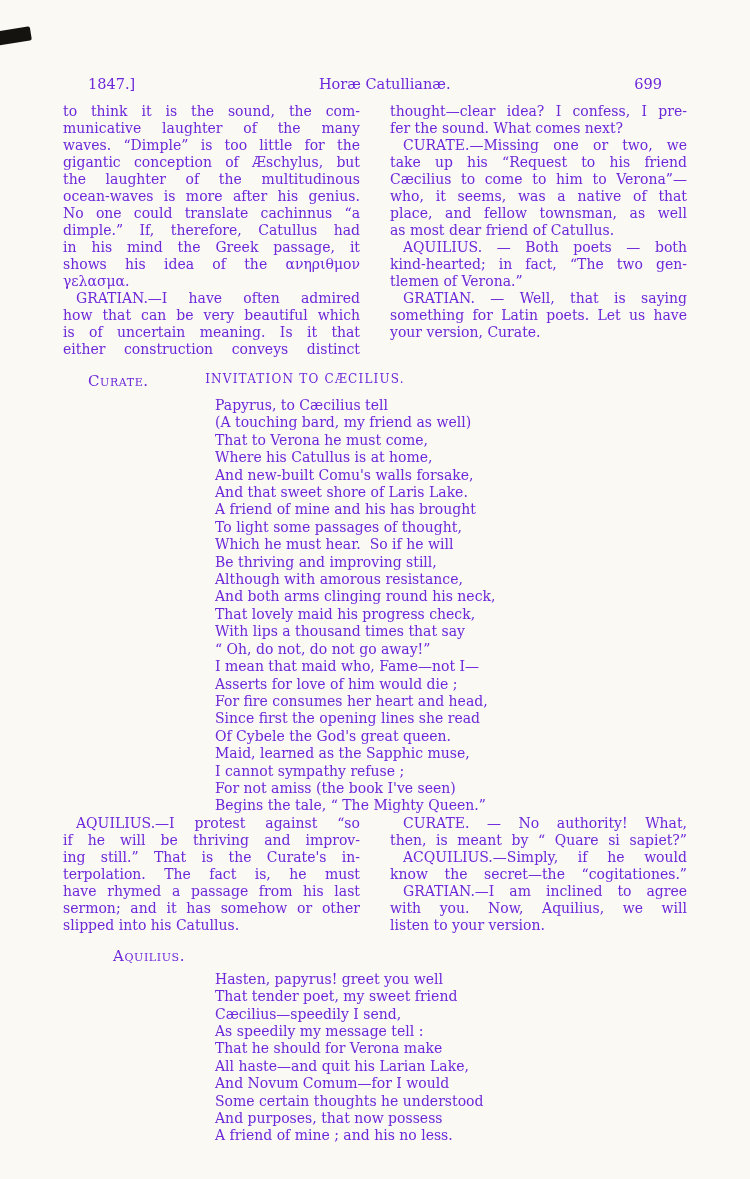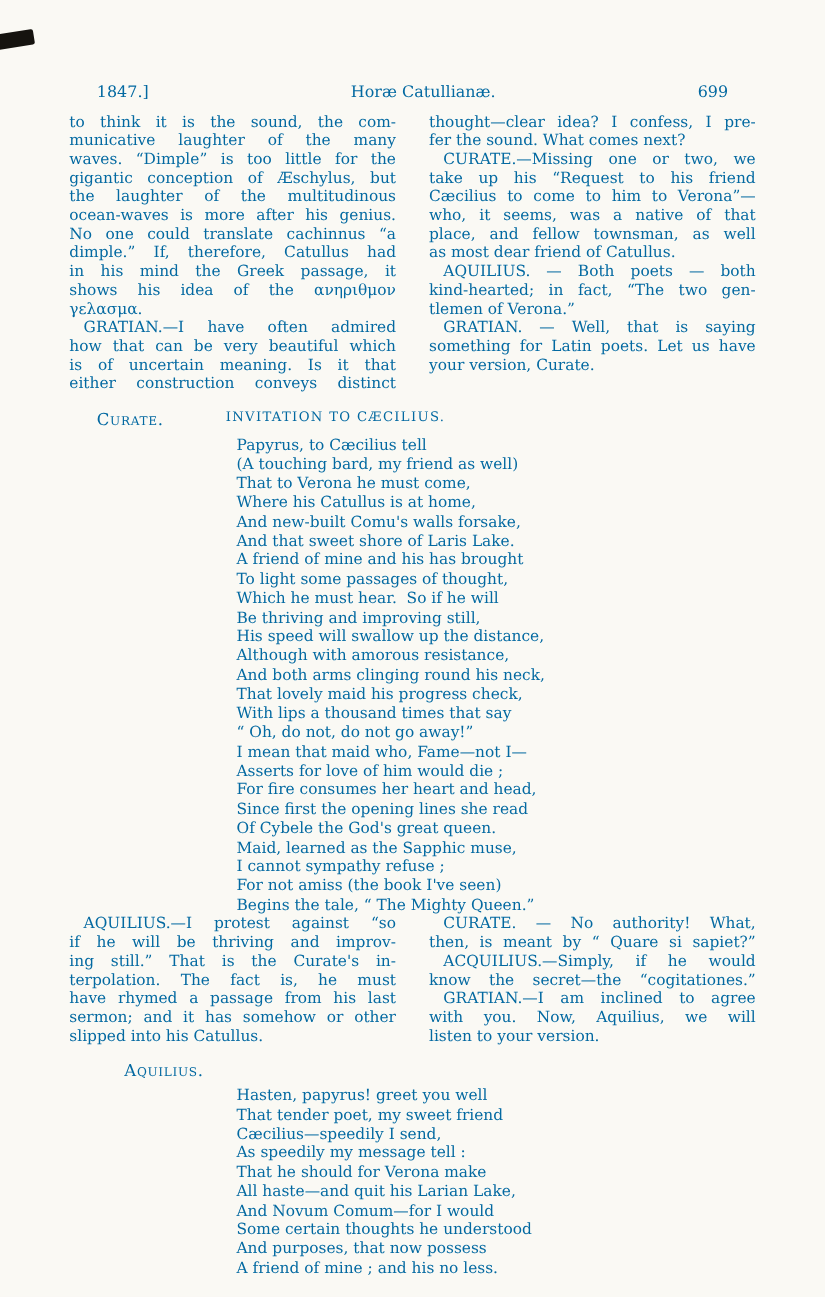--- a/index.html
+++ b/index.html
@@ -3,21 +3,21 @@
 <meta charset="utf-8">
 <style>
   html,body{margin:0;padding:0;}
   body{
     width:750px;height:1179px;
     background:#f7f6f1;
     font-family:"DejaVu Serif", serif;
   }
   .page{
     position:relative;width:750px;height:1179px;
-    background:#faf9f4;color:#0369a1;overflow:hidden;
+    background:#faf9f4;color:#6d28d9;overflow:hidden;
   }
   .scan-mark{
     position:absolute;left:-5px;top:29px;width:36px;height:14px;
     background:#15130f;transform:rotate(-9deg);border-radius:2px;
   }
   .content{position:absolute;left:63px;top:76px;width:624px;}
   .header{
     display:flex;justify-content:space-between;align-items:baseline;
     font-size:14.5px;padding:0 25px;margin-bottom:11px;
   }
@@ -99,21 +99,20 @@
     <div class="pline">Papyrus, to Cæcilius tell</div>
         <div class="pline">(A touching bard, my friend as well)</div>
         <div class="pline">That to Verona he must come,</div>
         <div class="pline">Where his Catullus is at home,</div>
         <div class="pline">And new-built Comu's walls forsake,</div>
         <div class="pline">And that sweet shore of Laris Lake.</div>
         <div class="pline">A friend of mine and his has brought</div>
         <div class="pline">To light some passages of thought,</div>
         <div class="pline">Which he must hear.  So if he will</div>
         <div class="pline">Be thriving and improving still,</div>
-        <div class="pline">His speed will swallow up the distance,</div>
         <div class="pline">Although with amorous resistance,</div>
         <div class="pline">And both arms clinging round his neck,</div>
         <div class="pline">That lovely maid his progress check,</div>
         <div class="pline">With lips a thousand times that say</div>
         <div class="pline">“ Oh, do not, do not go away!”</div>
         <div class="pline">I mean that maid who, Fame—not I—</div>
         <div class="pline">Asserts for love of him would die ;</div>
         <div class="pline">For fire consumes her heart and head,</div>
         <div class="pline">Since first the opening lines she read</div>
         <div class="pline">Of Cybele the God's great queen.</div>

